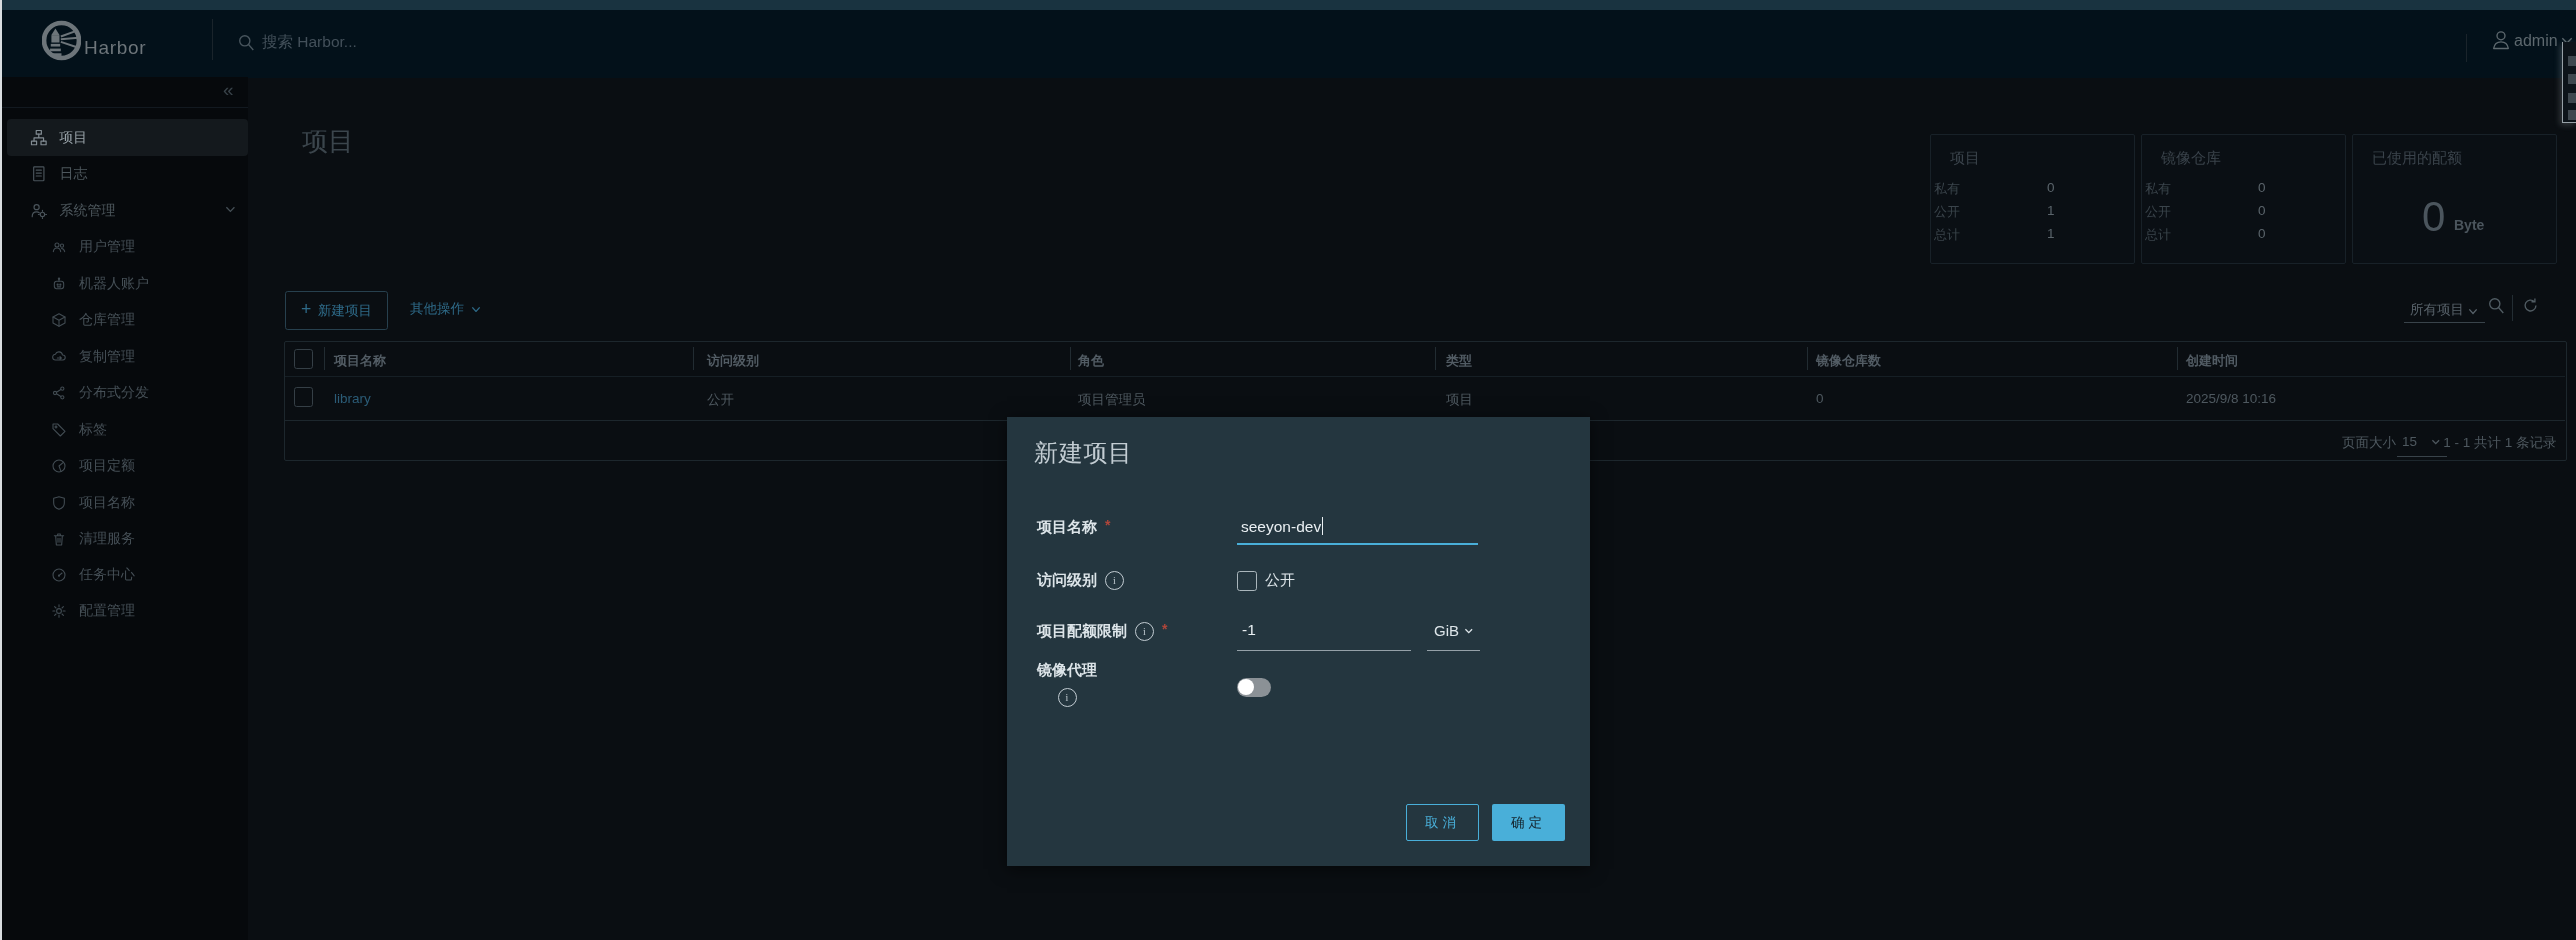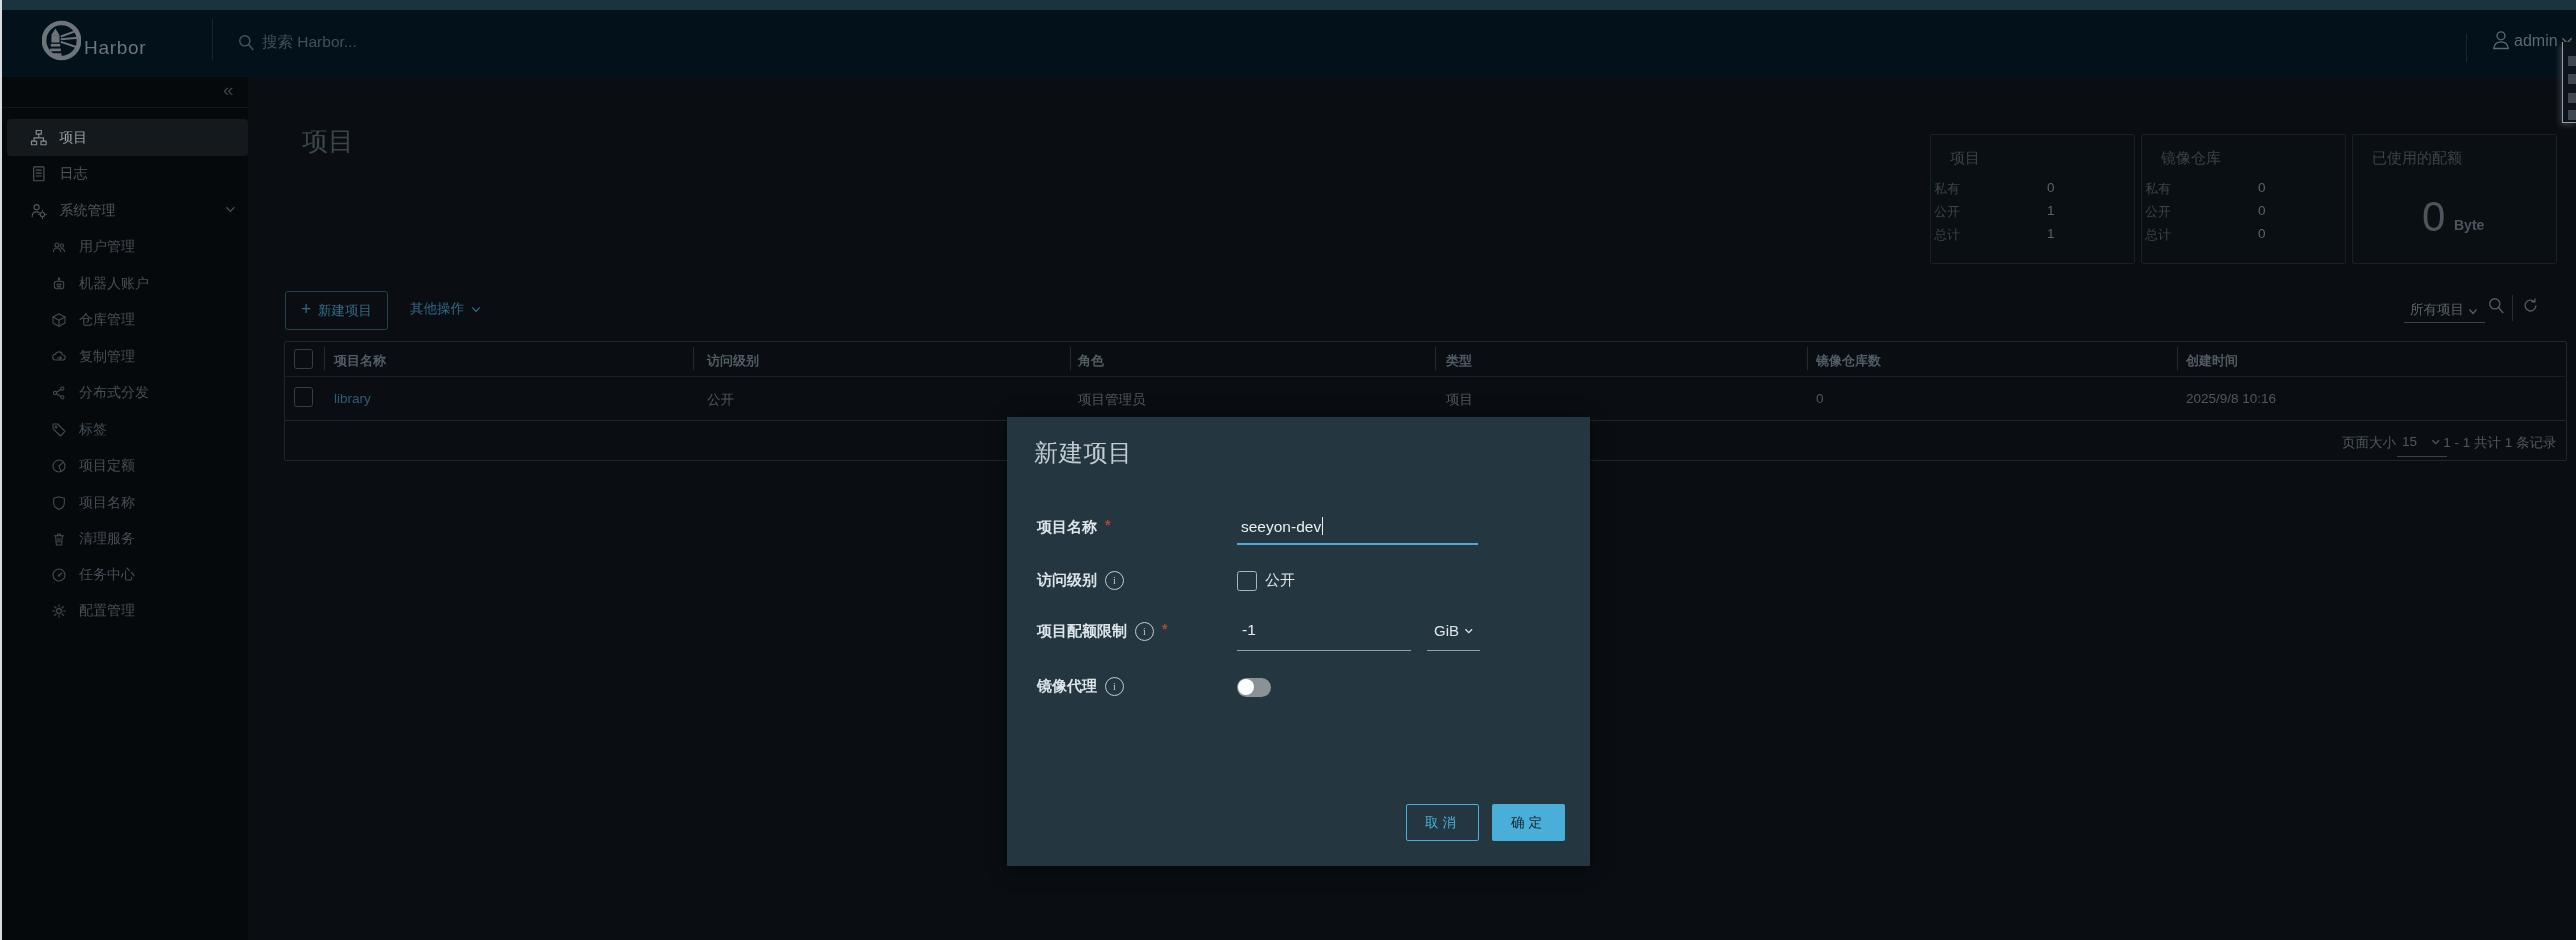--- a/index.html
+++ b/index.html
@@ -430,21 +430,21 @@
   <div class="m-input-text" style="left:235px;top:204px;">-1</div>
   <div class="ul-gray" style="left:230px;top:233px;width:174px;"></div>
   <div class="gib">
     <span>GiB</span>
     <svg width="9.5" height="6" viewBox="0 0 14 9">
         <path d="M2 2l5 5 5-5" fill="none" stroke="#dde5e9" stroke-width="2"></path>
       </svg>
   </div>
   <div class="ul-gray" style="left:420px;top:233px;width:53px;"></div>
 
-  <div class="m-label" style="top:260px;">
+  <div class="m-label" style="top:244px;flex-direction:column;">
     <span>镜像代理</span>
     <span class="info-i">i</span>
   </div>
   <div class="toggle">
       <div class="knob"></div>
     </div>
 
   <div class="btn btn-cancel">取消</div>
   <div class="btn btn-ok">确定</div>
 </div>

